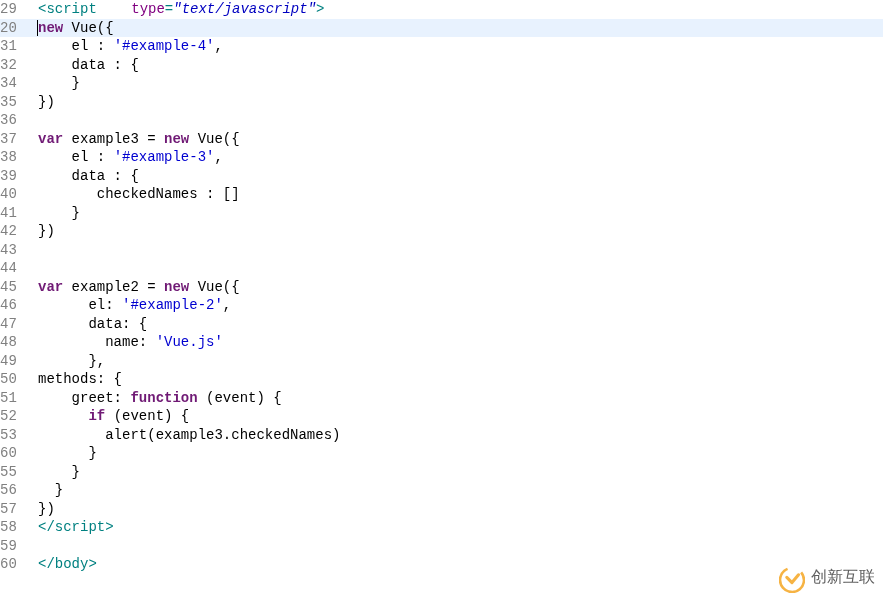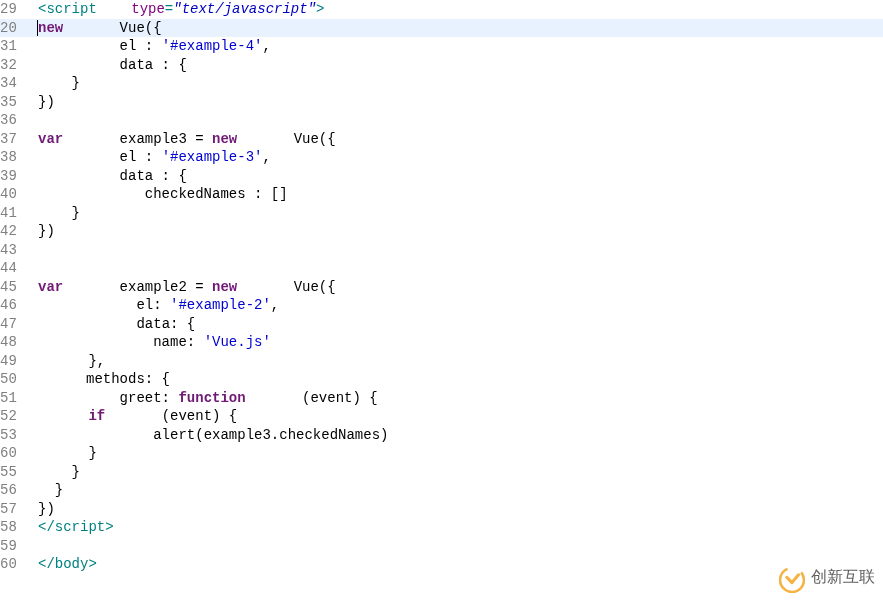--- a/index.html
+++ b/index.html
@@ -42,21 +42,21 @@
   .cursor {
     border-left: 1px solid #000;
     margin-left: -1px;
   }
   .kw { color: #701a75; font-weight: bold; }
   .tag { color: #008080; }
   .str { color: #0000d0; }
   .attrval { color: #0000c0; font-style: italic; }
   .attrname { color: #800080; margin-left: 26px; }
   .punct { color: #000000; }
-  .ident { color: #000000; margin-left: 48px; }
+  .ident { color: #000000; }
   .watermark {
     position: absolute;
     right: 8px;
     bottom: 8px;
     opacity: 0.85;
     display: flex;
     align-items: flex-start;
     font-family: "Microsoft YaHei", sans-serif;
     font-size: 16px;
     color: #444;

